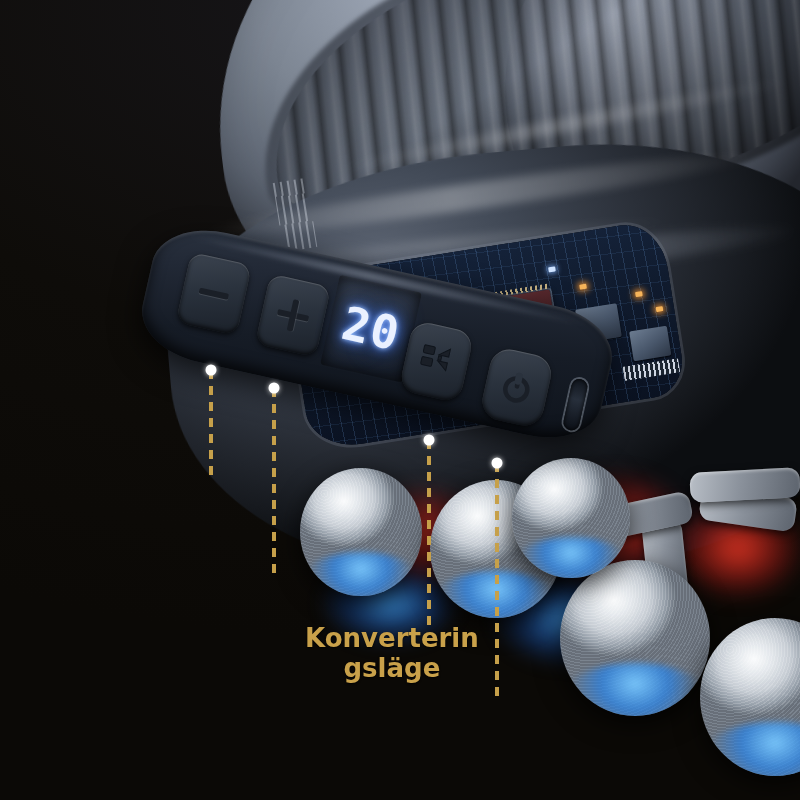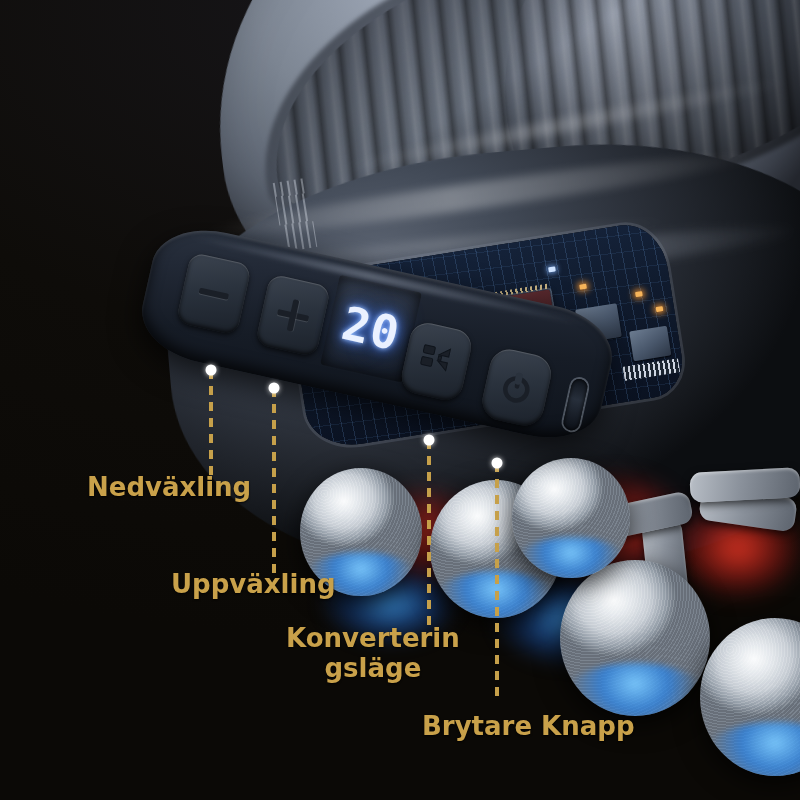--- a/index.html
+++ b/index.html
@@ -435,22 +435,19 @@
   </div>
   <div class="leader" style="left:427px; top:440px; height:188px;">
     <div class="dash"></div>
     <div class="dot"></div>
   </div>
   <div class="leader" style="left:495px; top:463px; height:240px;">
     <div class="dash"></div>
     <div class="dot"></div>
   </div>
 
-  <div class="callout-label" style="left:87px;  top:473px;">Nedväxling</div>
-
-  <div class="callout-label" style="left:171px; top:570px;">Uppväxling</div>
-
-  <div class="callout-label centered" style="left:286px; top:624px;">Konverterin
+
+
+  <div class="callout-label centered" style="left:305px; top:624px;">Konverterin
 gsläge</div>
 
-  <div class="callout-label" style="left:422px; top:712px;">Brytare Knapp</div>
 
 </div>
 
 </body></html>

